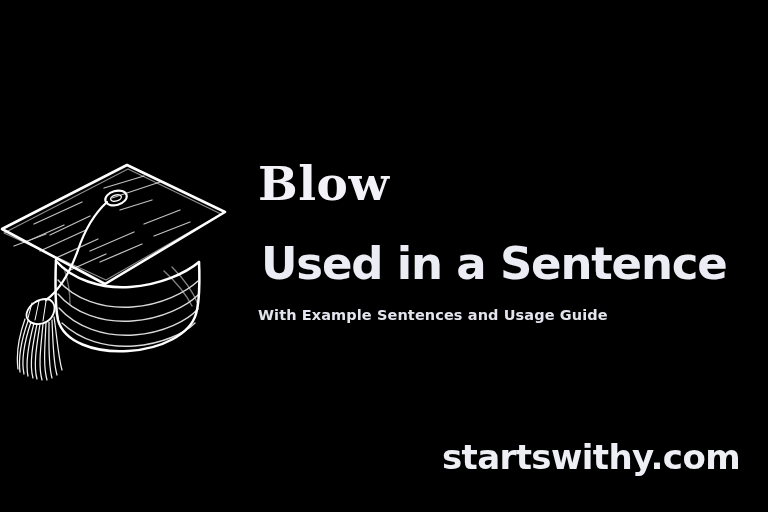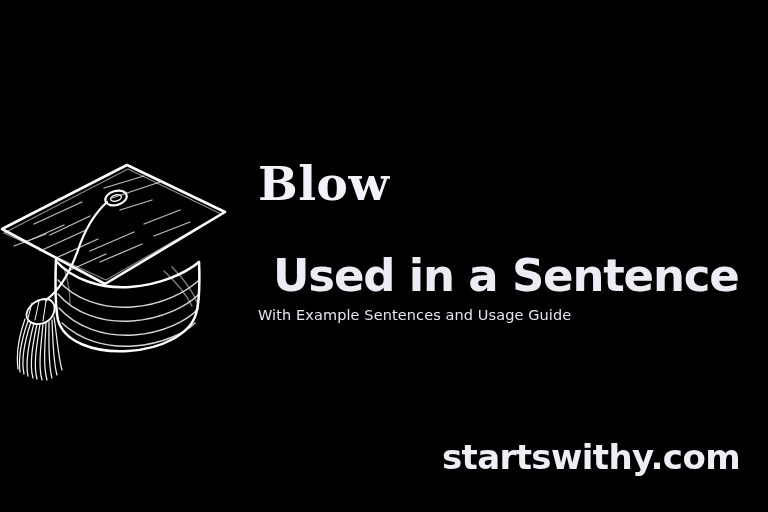--- a/index.html
+++ b/index.html
@@ -52,30 +52,30 @@
     height: 60px;
   }
 
   #headline {
     font-family: "DejaVu Sans", "Liberation Sans", sans-serif;
     font-weight: 700;
     font-size: 45px;
     line-height: 1;
     letter-spacing: -1.2px;
     color: #ececf4;
-    margin: 15px;
+    margin: 3px;
     position: absolute;
     top: 78px;
     left: 0;
     white-space: nowrap;
   }
 
   #tagline {
     font-family: "DejaVu Sans", "Liberation Sans", sans-serif;
-    font-weight: 400;
+    font-weight: 700;
     font-size: 14.5px;
     line-height: 1;
     letter-spacing: 0.1px;
     color: #e4e4ee;
     margin: 0;
     position: absolute;
     top: 148px;
     left: 0;
     white-space: nowrap;
   }

